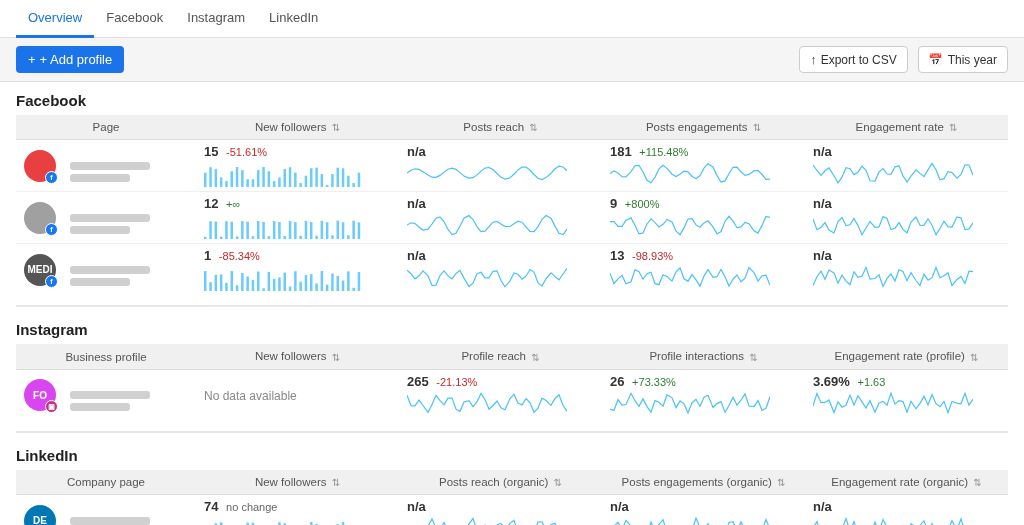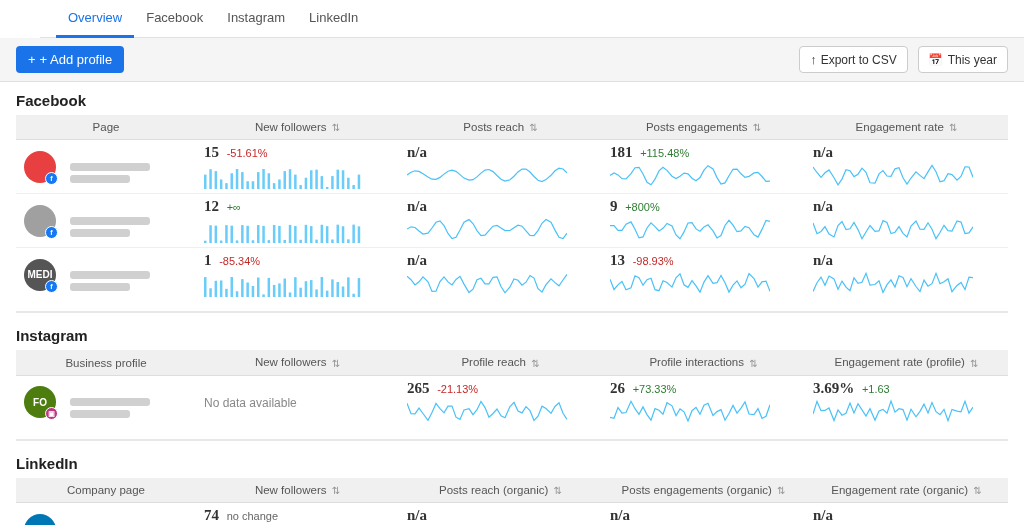--- a/index.html
+++ b/index.html
@@ -30,21 +30,21 @@
     .avatar { width: 32px; height: 32px; border-radius: 50%; position: relative; flex-shrink: 0; }
     .avatar-img { width: 32px; height: 32px; border-radius: 50%; background: #e0e0e0; display: flex; align-items: center; justify-content: center; font-size: 10px; font-weight: 700; color: #fff; }
     .avatar-badge { position: absolute; bottom: -2px; right: -2px; width: 13px; height: 13px; border-radius: 50%; border: 1.5px solid #fff; display: flex; align-items: center; justify-content: center; font-size: 7px; font-weight: 700; color: #fff; }
     .fb-badge { background: #1877f2; }
     .ig-badge { background: #c13584; }
     .profile-name { width: 80px; height: 8px; background: #d0d0d0; border-radius: 3px; }
     .profile-name-sm { width: 60px; height: 8px; background: #d0d0d0; border-radius: 3px; margin-top: 3px; }
 
     
     .metric-cell { min-width: 195px; }
-    .metric-val { font-weight: 700; font-size: 15px; font-family: Liberation Serif, serif; }
+    .metric-val { font-weight: 700; font-size: 13px; }
     .metric-change { font-size: 11px; margin-left: 4px; }
     .pos { color: #2e7d32; }
     .neg { color: #c62828; }
     .neutral { color: #666; margin-top: 28px; }
 
     
     .sparkline-wrap { width: 160px; height: 28px; overflow: hidden; }
     svg.spark { width: 100%; height: 100%; }
 
     
@@ -52,21 +52,21 @@
 
     
     .section-sep { border: none; border-top: 2px solid #e8e8e8; margin: 4px 0; }
 
     
     .col-profile { width: 180px; }
   </style>
 </head>
 <body>
 
-<nav style="display:flex;align-items:center;border-bottom:1px solid #e0e0e0;padding:0 16px;background:#fff;height:38px;margin-left:40px;">
+<nav style="display:flex;align-items:center;border-bottom:1px solid #e0e0e0;padding:0 16px;background:#fff;height:38px;">
   <div class="nav-item active">Overview</div>
   <div class="nav-item">Facebook</div>
   <div class="nav-item">Instagram</div>
   <div class="nav-item">LinkedIn</div>
 </nav>
 
 <div class="toolbar">
   <button class="btn-add">
     <span>+</span>
     <span>+ Add profile</span>
@@ -351,21 +351,21 @@
           <th>Profile reach <span class="sort-icon">⇅</span></th>
           <th>Profile interactions <span class="sort-icon">⇅</span></th>
           <th>Engagement rate (profile) <span class="sort-icon">⇅</span></th>
         </tr>
       </thead>
       <tbody id="ig-tbody">
           <tr>
             <td>
       <div class="profile-cell">
         <div class="avatar" style="position:relative;">
-          <div class="avatar-img" style="background:#4d7c0f">FO</div>
+          <div class="avatar-img" style="background:#d946ef">FO</div>
           <span class="avatar-badge ig-badge">▣</span>
         </div>
         <div>
           <div class="profile-name"></div>
           <div class="profile-name-sm" style="margin-top:4px;"></div>
         </div>
       </div>
             </td>
             <td class="metric-cell">
       <div>

